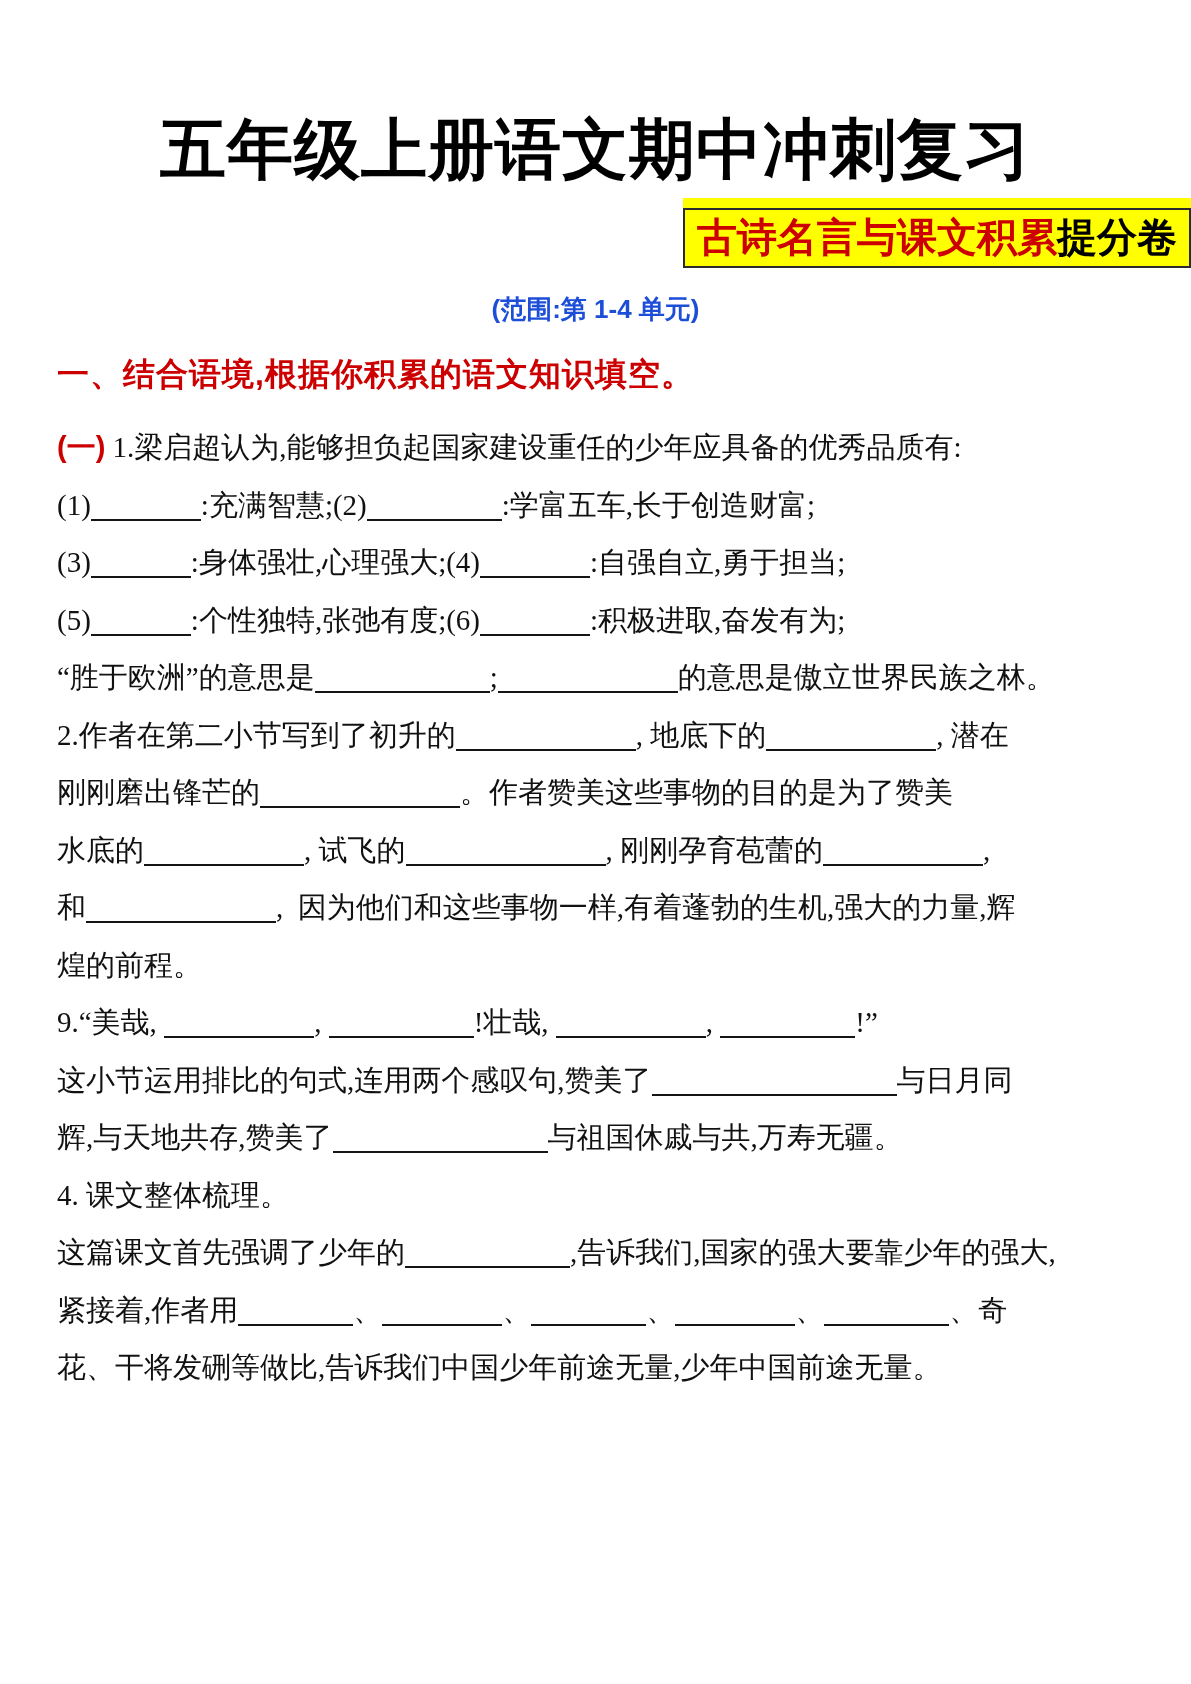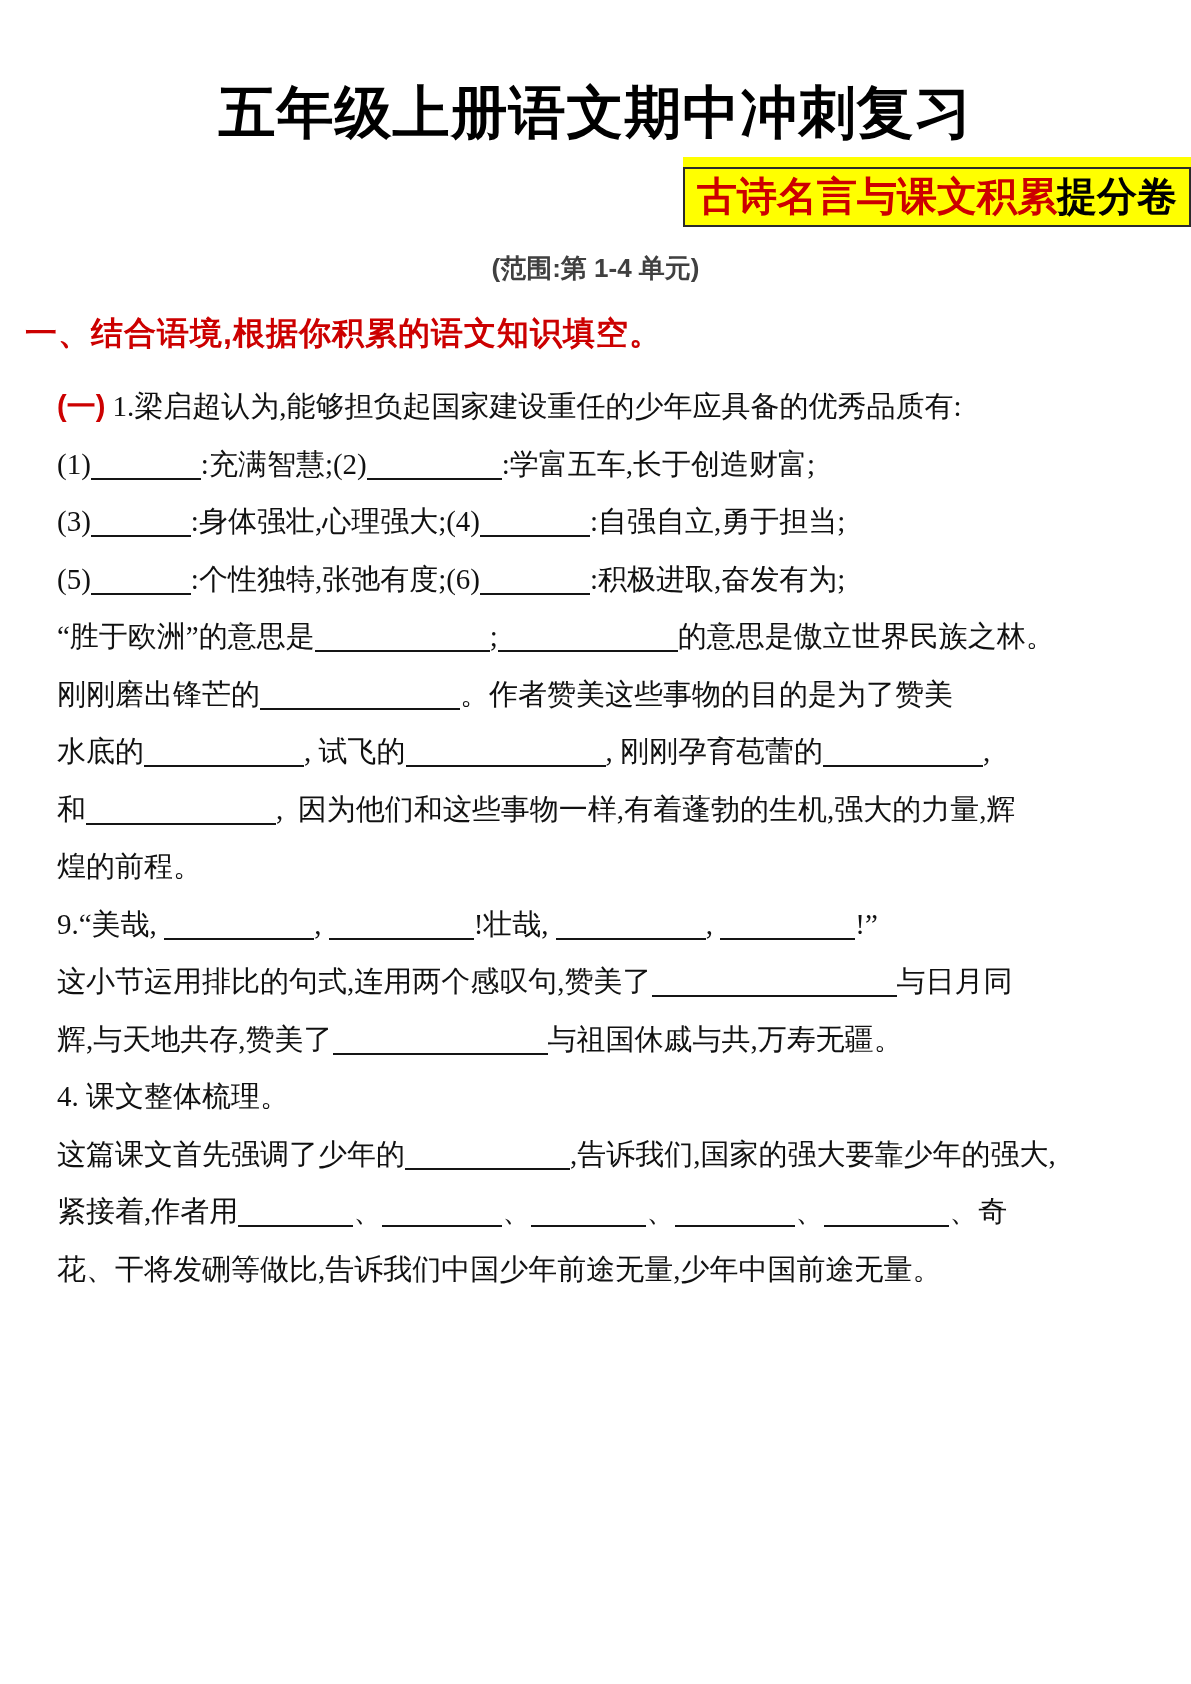--- a/index.html
+++ b/index.html
@@ -9,25 +9,25 @@
   }
   * { margin:0; padding:0; box-sizing:border-box; }
   html,body { background:#ffffff; }
   .page {
     width:1191px; height:1684px; background:#ffffff;
     position:relative; overflow:hidden;
     font-family:"Liberation Serif", serif;
     color:var(--text_black);
   }
   .title {
-    padding-top:84px;
+    padding-top:116px;
     text-align:center;
     font-family:"Liberation Sans", sans-serif;
     font-weight:900;
-    font-size:57px;
+    font-size:66px;
     line-height:1.0;
     color:#000000;
     letter-spacing:1px;
   }
   .banner-row { display:flex; justify-content:flex-end; margin-top:16px; }
   .banner-glow { background:var(--highlight_yellow); padding-top:10px; }
   .banner {
     background:var(--highlight_yellow);
     border:2px solid #2b2b2b;
     padding:7px 12px 9px 12px;
@@ -38,25 +38,25 @@
     white-space:pre;
   }
   .banner .hl { color:var(--accent_red); }
   .banner .sfx { color:#000000; }
   .scope {
     margin-top:24px;
     text-align:center;
     font-family:"Liberation Sans", sans-serif;
     font-weight:bold;
     font-size:26px;
-    color:#404040;
+    color:#1d4ed8;
   }
   .section-heading {
     margin-top:26px;
-    padding-left:25px;
+    padding-left:57px;
     font-family:"Liberation Sans", sans-serif;
     font-weight:900;
     font-size:32px;
     color:var(--accent_red);
     letter-spacing:1px;
   }
   .body-lines { margin-top:22px; padding:0 56px 0 57px; }
   .line {
     font-size:29px;
     line-height:57.5px;
@@ -92,20 +92,21 @@
   <div class="scope">(范围:第 1-4 单元)</div>
 
   <div class="section-heading">一、结合语境,根据你积累的语文知识填空。</div>
 
   <div class="body-lines" id="body-lines">
       <div class="line"><span class="seg red">(一)</span><span class="seg"> 1.梁启超认为,能够担负起国家建设重任的少年应具备的优秀品质有:</span></div>
       <div class="line"><span class="seg">(1)</span><span class="blank" style="width: 110px;"></span><span class="seg">:充满智慧;(2)</span><span class="blank" style="width: 135px;"></span><span class="seg">:学富五车,长于创造财富;</span></div>
       <div class="line"><span class="seg">(3)</span><span class="blank" style="width: 100px;"></span><span class="seg">:身体强壮,心理强大;(4)</span><span class="blank" style="width: 110px;"></span><span class="seg">:自强自立,勇于担当;</span></div>
       <div class="line"><span class="seg">(5)</span><span class="blank" style="width: 100px;"></span><span class="seg">:个性独特,张弛有度;(6)</span><span class="blank" style="width: 110px;"></span><span class="seg">:积极进取,奋发有为;</span></div>
       <div class="line"><span class="seg">“胜于欧洲”的意思是</span><span class="blank" style="width: 175px;"></span><span class="seg">;</span><span class="blank" style="width: 180px;"></span><span class="seg">的意思是傲立世界民族之林。</span></div>
+      <div class="line"><span class="seg">2.作者在第二小节写到了初升的</span><span class="blank" style="width: 180px;"></span><span class="seg">, 地底下的</span><span class="blank" style="width: 170px;"></span><span class="seg">, 潜在</span></div>
       <div class="line"><span class="seg">刚刚磨出锋芒的</span><span class="blank" style="width: 200px;"></span><span class="seg">。作者赞美这些事物的目的是为了赞美</span></div>
       <div class="line"><span class="seg">水底的</span><span class="blank" style="width: 160px;"></span><span class="seg">, 试飞的</span><span class="blank" style="width: 200px;"></span><span class="seg">, 刚刚孕育苞蕾的</span><span class="blank" style="width: 160px;"></span><span class="seg">,</span></div>
       <div class="line"><span class="seg">和</span><span class="blank" style="width: 190px;"></span><span class="seg">,  因为他们和这些事物一样,有着蓬勃的生机,强大的力量,辉</span></div>
       <div class="line"><span class="seg">煌的前程。</span></div>
       <div class="line"><span class="seg">9.“美哉, </span><span class="blank" style="width: 150px;"></span><span class="seg">, </span><span class="blank" style="width: 145px;"></span><span class="seg">!壮哉, </span><span class="blank" style="width: 150px;"></span><span class="seg">, </span><span class="blank" style="width: 135px;"></span><span class="seg">!”</span></div>
       <div class="line"><span class="seg">这小节运用排比的句式,连用两个感叹句,赞美了</span><span class="blank" style="width: 245px;"></span><span class="seg">与日月同</span></div>
       <div class="line"><span class="seg">辉,与天地共存,赞美了</span><span class="blank" style="width: 215px;"></span><span class="seg">与祖国休戚与共,万寿无疆。</span></div>
       <div class="line"><span class="seg">4. 课文整体梳理。</span></div>
       <div class="line"><span class="seg">这篇课文首先强调了少年的</span><span class="blank" style="width: 165px;"></span><span class="seg">,告诉我们,国家的强大要靠少年的强大,</span></div>
       <div class="line"><span class="seg">紧接着,作者用</span><span class="blank" style="width: 115px;"></span><span class="seg">、</span><span class="blank" style="width: 120px;"></span><span class="seg">、</span><span class="blank" style="width: 115px;"></span><span class="seg">、</span><span class="blank" style="width: 120px;"></span><span class="seg">、</span><span class="blank" style="width: 125px;"></span><span class="seg">、奇</span></div>

